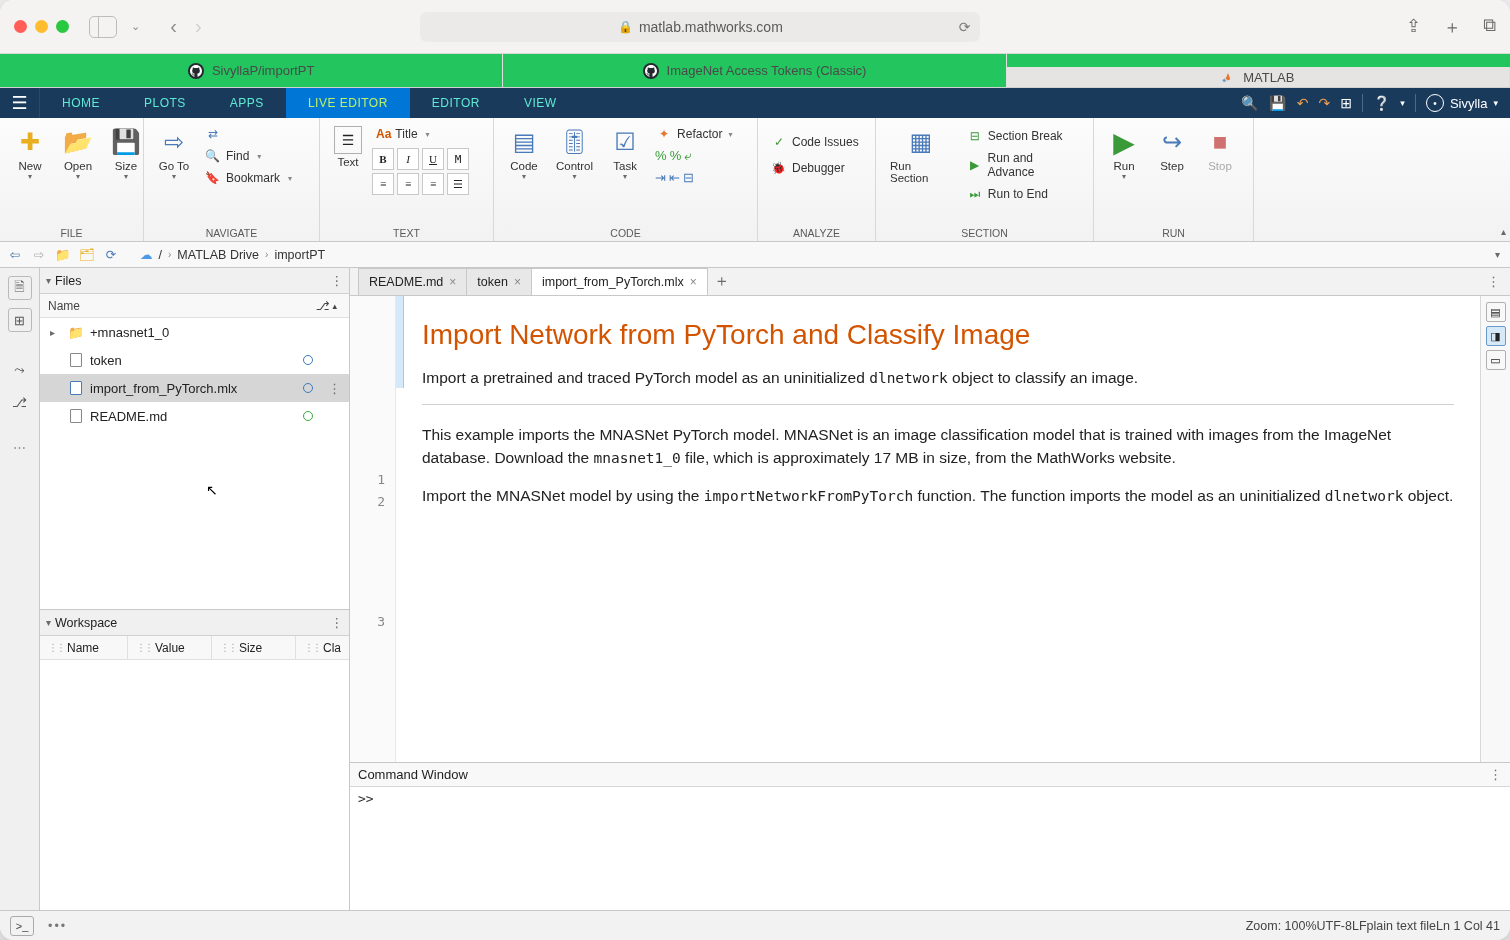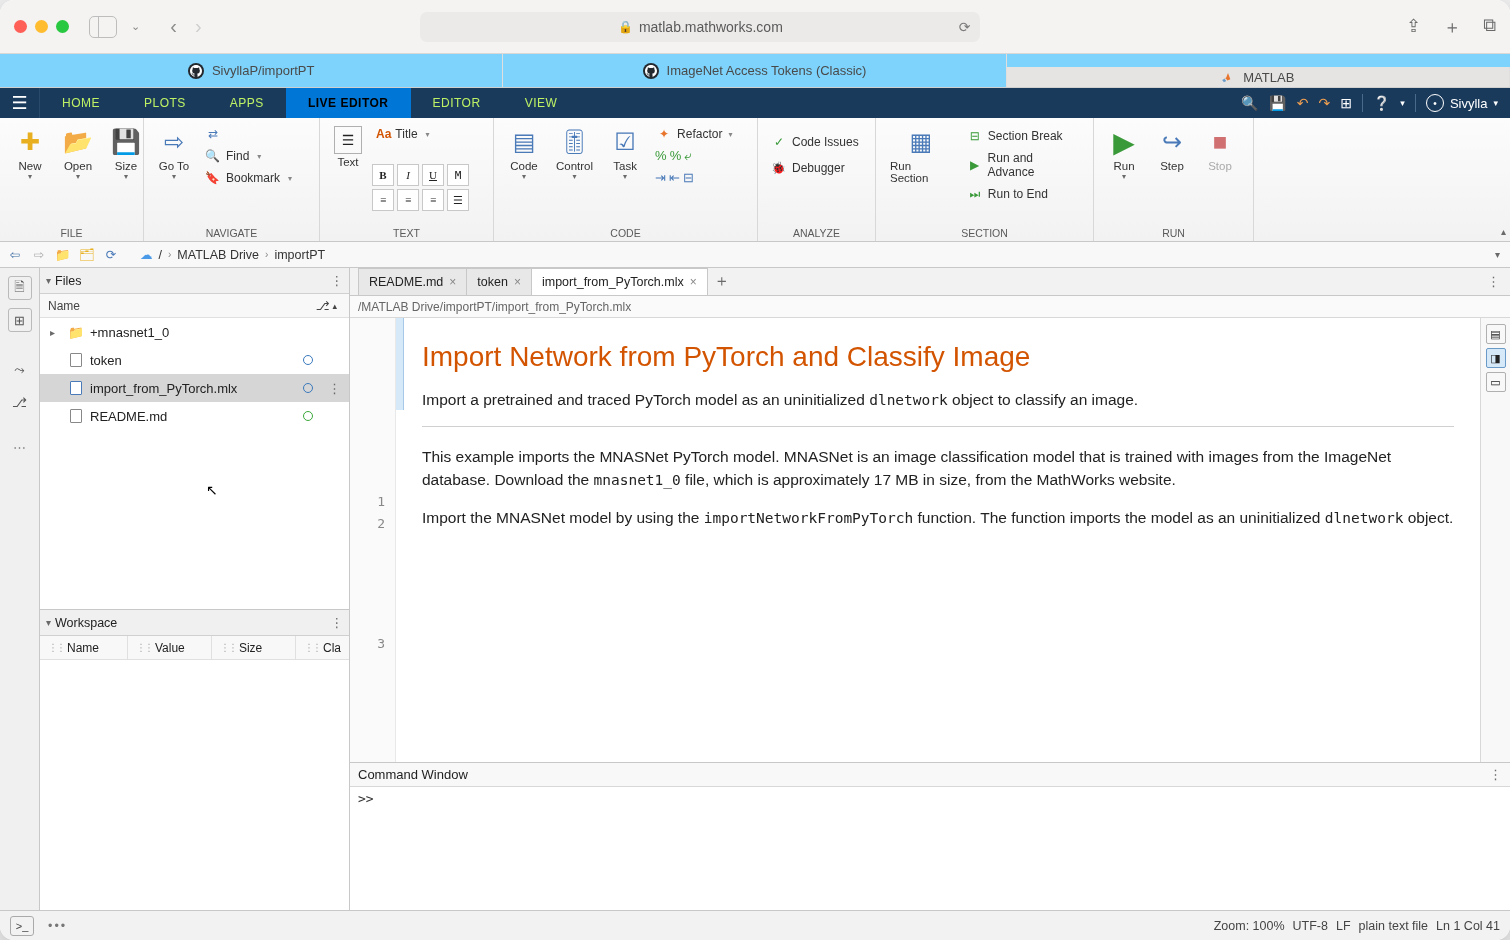--- a/index.html
+++ b/index.html
@@ -18,32 +18,32 @@
 .chev-down { margin-left: 2px; color: #888; font-size: 11px; }
 .nav-arrows { display: flex; gap: 18px; margin-left: 18px; }
 .nav-arrow { font-size: 20px; color: #8b8b8b; }
 .nav-arrow.dis { color: #cfcfcf; }
 .url-bar { flex: 1; max-width: 560px; margin: 0 auto; height: 30px; background: #eceae9; border-radius: 7px; display: flex; align-items: center; justify-content: center; gap: 6px; color: #5a5a5a; font-size: 14px; position: relative; }
 .url-bar .lock { font-size: 12px; color: #7a7a7a; }
 .url-bar .reload { position: absolute; right: 10px; color: #7a7a7a; }
 .safari-right { display: flex; gap: 22px; margin-left: auto; color: #6a6a6a; font-size: 18px; }
 
 
-.browser-tabs { height: 34px; background: #7dd3fc; display: flex; border-bottom: 1px solid #d0d0d0; }
+.browser-tabs { height: 34px; background: #22c55e; display: flex; border-bottom: 1px solid #d0d0d0; }
 .btab { flex: 1; display: flex; align-items: center; justify-content: center; gap: 8px; font-size: 13px; color: #4a4a4a; border-right: 1px solid #e0dfde; }
 .btab.active { background: #e5e4e3; margin-top: 13px; }
 .gh-icon { width: 16px; height: 16px; background: #24292f; border-radius: 50%; display: inline-flex; align-items: center; justify-content: center; color: #fff; font-size: 10px; }
 .ml-logo { display: inline-flex; align-items: center; }
 .ml-logo svg { width: 14px; height: 14px; }
 
 
 .toolstrip-tabs { height: 30px; background: #1a3a5c; display: flex; align-items: stretch; }
 .hamburger { width: 40px; display: flex; align-items: center; justify-content: center; color: #fff; font-size: 18px; border-right: 1px solid #2a4a6c; }
-.ts-tab { padding: 0 22px; display: flex; align-items: center; color: #bef264; font-size: 12px; letter-spacing: 0.5px; }
-.ts-tab.active { background: #0076d6; color: #000000; font-weight: bold; }
+.ts-tab { padding: 0 22px; display: flex; align-items: center; color: #5eead4; font-size: 12px; letter-spacing: 0.5px; }
+.ts-tab.active { background: #0076d6; color: #bef264; }
 .ts-right { margin-left: auto; display: flex; align-items: center; gap: 10px; padding-right: 12px; color: #fff; font-size: 14px; }
 .ts-right .sep { width: 1px; height: 18px; background: #4a6a8c; }
 .ts-user { display: flex; align-items: center; gap: 6px; font-size: 13px; }
 .user-circle { width: 18px; height: 18px; border: 1.5px solid #fff; border-radius: 50%; display: inline-flex; align-items: center; justify-content: center; font-size: 10px; }
 
 
 .ribbon { height: 124px; background: linear-gradient(#fcfcfc,#f2f2f2); border-bottom: 1px solid #c8c8c8; display: flex; position: relative; }
 .ribbon-section { border-right: 1px solid #d8d8d8; padding: 6px 8px 2px; display: flex; flex-direction: column; }
 .section-body { flex: 1; display: flex; gap: 4px; align-items: flex-start; }
 .section-label { text-align: center; font-size: 10.5px; color: #5a5a5a; margin-top: 2px; }
@@ -122,21 +122,21 @@
 
 .cmd-window { border-top: 1px solid #c8c8c8; height: 148px; display: flex; flex-direction: column; }
 .cmd-header { height: 24px; background: #f8f8f8; border-bottom: 1px solid #d8d8d8; display: flex; align-items: center; padding: 0 8px; font-size: 13px; }
 .cmd-header .menu { margin-left: auto; color: #6a6a6a; }
 .cmd-body { flex: 1; padding: 4px 8px; font-family: Menlo, Consolas, monospace; font-size: 13px; color: #333; }
 
 
 .bottom-bar { height: 30px; background: #f2f2f2; border-top: 1px solid #c8c8c8; display: flex; align-items: center; padding: 0 10px; font-size: 12.5px; color: #444; gap: 14px; }
 .bottom-bar .term-ico { width: 24px; height: 20px; border: 1px solid #aaa; border-radius: 3px; display: flex; align-items: center; justify-content: center; font-size: 11px; }
 .bottom-bar .dots { color: #777; letter-spacing: 2px; }
-.bottom-bar .status-right { margin-left: auto; display: flex; gap: 8px; }
+.bottom-bar .status-right { margin-left: auto; display: flex; gap: 0; }
 
 .cursor-arrow { position: absolute; left: 166px; top: 108px; font-size: 14px; color: #000; pointer-events: none; z-index: 10; }
 </style>
 </head>
 <body>
 
 <div class="app">
 
   <div class="safari-bar">
     <div class="traffic">
@@ -261,21 +261,21 @@
         </div>
       </div>
       <div class="section-label">NAVIGATE</div>
     </div>
     <div class="ribbon-section" style="width:174px">
       <div class="section-body">
         <div class="big-btn">
             <span class="ico" style="border:1px solid #b0b0b0;width:28px;height:28px;font-size:14px">☰</span>
             <span class="lbl">Text</span>
           </div>
-        <div style="display:flex;flex-direction:column;gap:20px">
+        <div style="display:flex;flex-direction:column;gap:4px">
           <div class="small-row">
               <span style="color:#d35400;font-weight:bold">Aa</span> 
               <span>Title</span> 
               <span style="font-size:8px;color:#888;margin-left:4px">▾</span>
             </div>
           <div class="text-grid">
             <div class="cell">
                 <b>B</b>
               </div>
             <div class="cell">
@@ -499,23 +499,20 @@
           <span>token</span>
           <span class="close">×</span>
         </div>
         <div class="ed-tab active">
           <span>import_from_PyTorch.mlx</span>
           <span class="close">×</span>
         </div>
         <div class="new-tab">＋</div>
         <div class="ed-menu">⋮</div>
       </div>
-      <div class="file-path-row">
-        <span>/MATLAB Drive/importPT/import_from_PyTorch.mlx</span>
-      </div>
 
       <div class="editor-main">
         <div class="section-bar"></div>
         <div class="line-gutter">
           <div>1</div>
           <div>2</div>
           <div class="gap"></div>
           <div>3</div>
         </div>
         <div class="doc-content">

